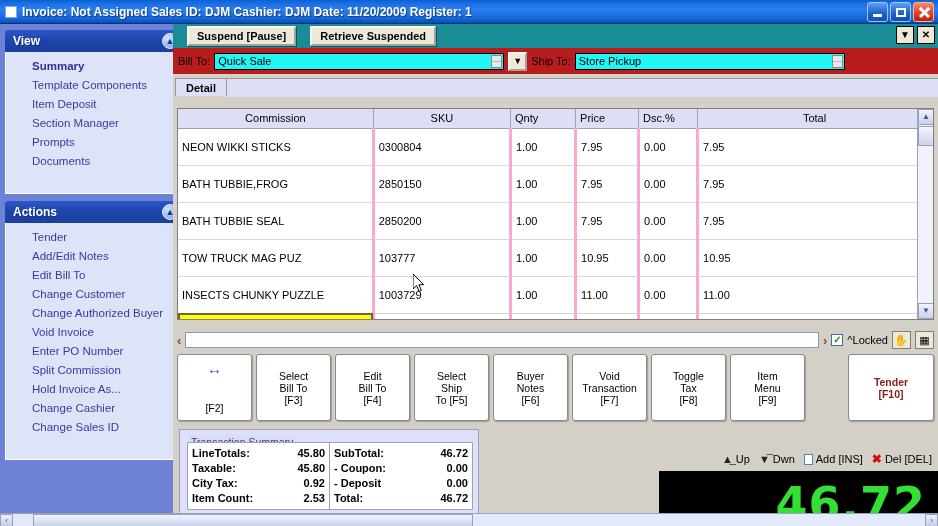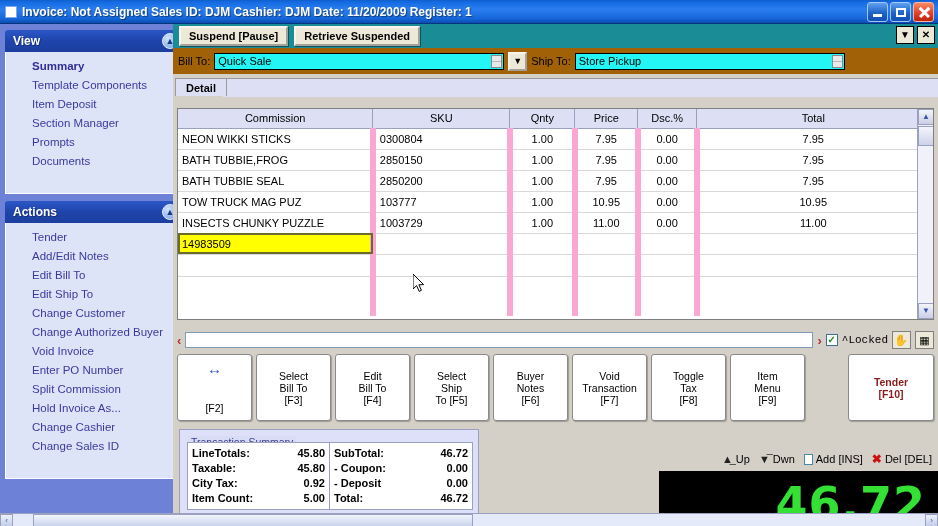--- a/index.html
+++ b/index.html
@@ -84,29 +84,30 @@
     background: #d4d0c8;
   }
   .teal-bar {
     position: absolute; left: 0; top: 0; width: 765px; height: 24px;
     background: #1a8c96; display: flex; align-items: center; padding-left: 6px; gap: 6px;
   }
   .tbtn {
     background: #ece9d8; border: 2px outset #f6f4ec; font-size: 11px;
     padding: 2px 8px; font-weight: bold; color: #000; cursor: default;
     box-shadow: 1px 1px 0 rgba(0,0,0,.4);
+    margin-left: 8px;
   }
   .teal-right { position: absolute; right: 3px; top: 2px; display: flex; gap: 3px; }
   .sqbtn {
     width: 18px; height: 18px; background: #ece9d8; border: 1px solid #000;
     font-size: 10px; line-height: 16px; text-align: center; color: #000; font-weight: bold;
   }
   .addr-bar {
     position: absolute; left: 0; top: 24px; width: 765px; height: 26px;
-    background: #a16207; display: flex; align-items: center; padding: 0 5px; gap: 4px;
+    background: #b91c1c; display: flex; align-items: center; padding: 0 5px; gap: 4px;
   }
   .addr-lbl { font-size: 11px; color: #000; white-space: nowrap; }
   .addr-field {
     background: #24f5f5; border: 1px solid #000; height: 17px;
     display: flex; align-items: center; padding-left: 3px; font-size: 11px; color: #000;
     position: relative;
   }
   .addr-field.bill { width: 290px; }
   .addr-field.ship { width: 270px; }
   .spin {
@@ -135,24 +136,24 @@
   .grid-wrap {
     position: absolute; left: 4px; top: 84px; width: 757px; height: 212px;
     border: 1px solid #7f7f7f; background: #fff; overflow: hidden;
   }
   table.grid { width: 100%; border-collapse: collapse; table-layout: fixed; }
   table.grid th {
     background: #dde0f5; border-right: 1px solid #9aa0c0; border-bottom: 1px solid #9aa0c0;
     font-weight: normal; font-size: 11px; color: #000; height: 19px; padding: 0 4px;
   }
   table.grid td {
-    border-right: 6px solid #f9a8d4; border-bottom: 1px solid #d8d8d8;
-    height: 20px; padding: 4px 4px; font-size: 11px; color: #000; background: #fff;
-  }
-  td.num, th.num { text-align: center; }
+    border-right: 3px solid #f9a8d4; border-bottom: 1px solid #d8d8d8;
+    height: 20px; padding: 12px 4px; font-size: 11px; color: #000; background: #fff;
+  }
+  td.num, th.num { text-align: left; }
   .cell-edit {
     background: #ffff00 !important; outline: 2px solid #6a6a2a; outline-offset: -2px;
     font-size: 11px;
   }
   .vscroll {
     position: absolute; right: 0; top: 0; width: 16px; height: 210px;
     background: #f1f1f9; border-left: 1px solid #9aa0c0;
   }
   .vs-arrow {
     width: 16px; height: 16px; background: linear-gradient(to bottom,#f4f4fb,#c9cfe8);
@@ -170,21 +171,21 @@
     display: flex; align-items: center; gap: 4px;
   }
   .arrw { color: #b03030; font-size: 13px; font-weight: bold; }
   .find-input {
     flex: 1; height: 16px; background: #fff; border: 1px solid #7f9db9;
   }
   .chk {
     width: 12px; height: 12px; background: #fff; border: 1px solid #3a6ea5;
     color: #1a8a1a; font-size: 10px; line-height: 10px; text-align: center; font-weight: bold;
   }
-  .locked-lbl { font-size: 11px; color: #000; white-space: nowrap; font-family: Liberation Mono, monospace; }
+  .locked-lbl { font-size: 11px; color: #000; white-space: nowrap; }
   .mini-btn {
     width: 19px; height: 18px; background: #ece9d8; border: 1px solid #7f7f7f;
     text-align: center; line-height: 16px; font-size: 11px;
   }
 
   
   .fnrow {
     position: absolute; left: 4px; top: 330px; width: 757px; height: 70px;
     display: flex; align-items: flex-start; gap: 4px;
   }
@@ -297,21 +298,20 @@
 
     <div class="panel">
       <div class="panel-head">
         <span>Actions</span>
         <div class="chev">▲</div>
       </div>
       <div class="panel-body">
         <div class="nav-item">Tender</div>
         <div class="nav-item">Add/Edit Notes</div>
         <div class="nav-item">Edit Bill To</div>
-        <div class="nav-item">Edit Ship To</div>
         <div class="nav-item">Change Customer</div>
         <div class="nav-item">Change Authorized Buyer</div>
         <div class="nav-item">Void Invoice</div>
         <div class="nav-item">Enter PO Number</div>
         <div class="nav-item">Split Commission</div>
         <div class="nav-item">Hold Invoice As...</div>
         <div class="nav-item">Change Cashier</div>
         <div class="nav-item">Change Sales ID</div>
       </div>
     </div>
@@ -483,21 +483,21 @@
           <div class="ts-row">
             <span>Taxable:</span>
             <span>45.80</span>
           </div>
           <div class="ts-row">
             <span>City Tax:</span>
             <span>0.92</span>
           </div>
           <div class="ts-row">
             <span>Item Count:</span>
-            <span>5.00</span>
+            <span>2.53</span>
           </div>
         </div>
         <div class="ts-col">
           <div class="ts-row">
             <span>SubTotal:</span>
             <span>46.72</span>
           </div>
           <div class="ts-row">
             <span>- Coupon:</span>
             <span>0.00</span>

